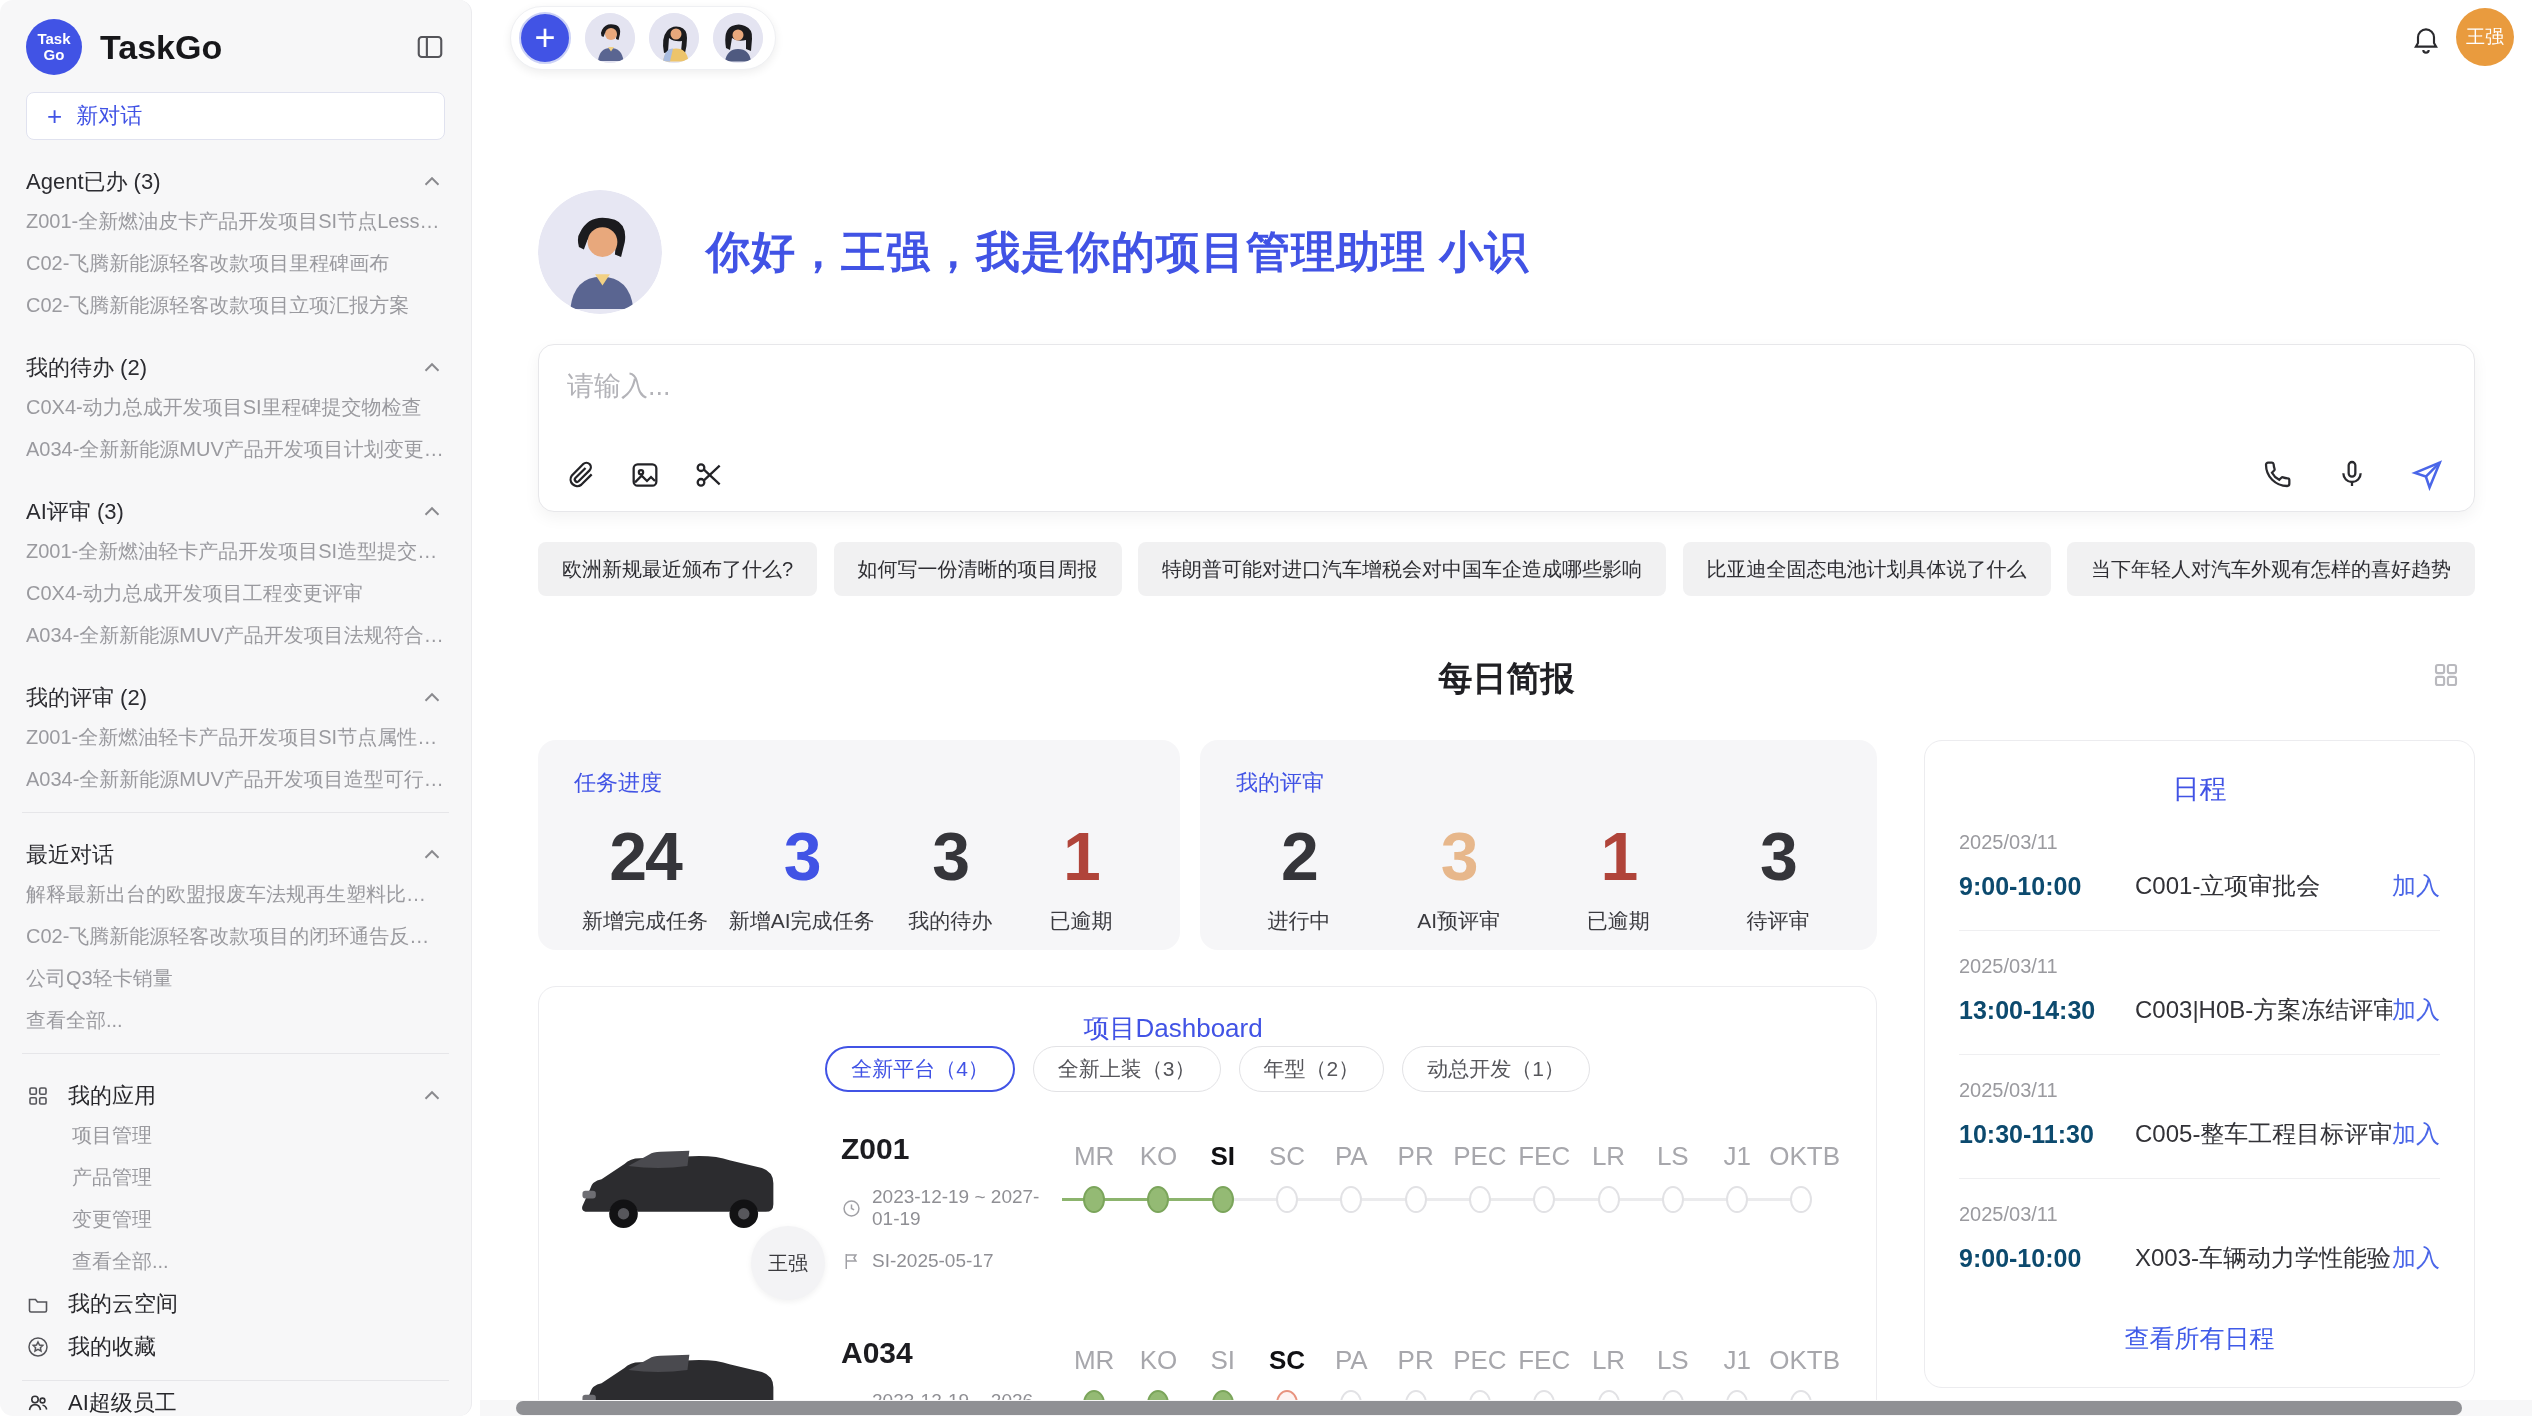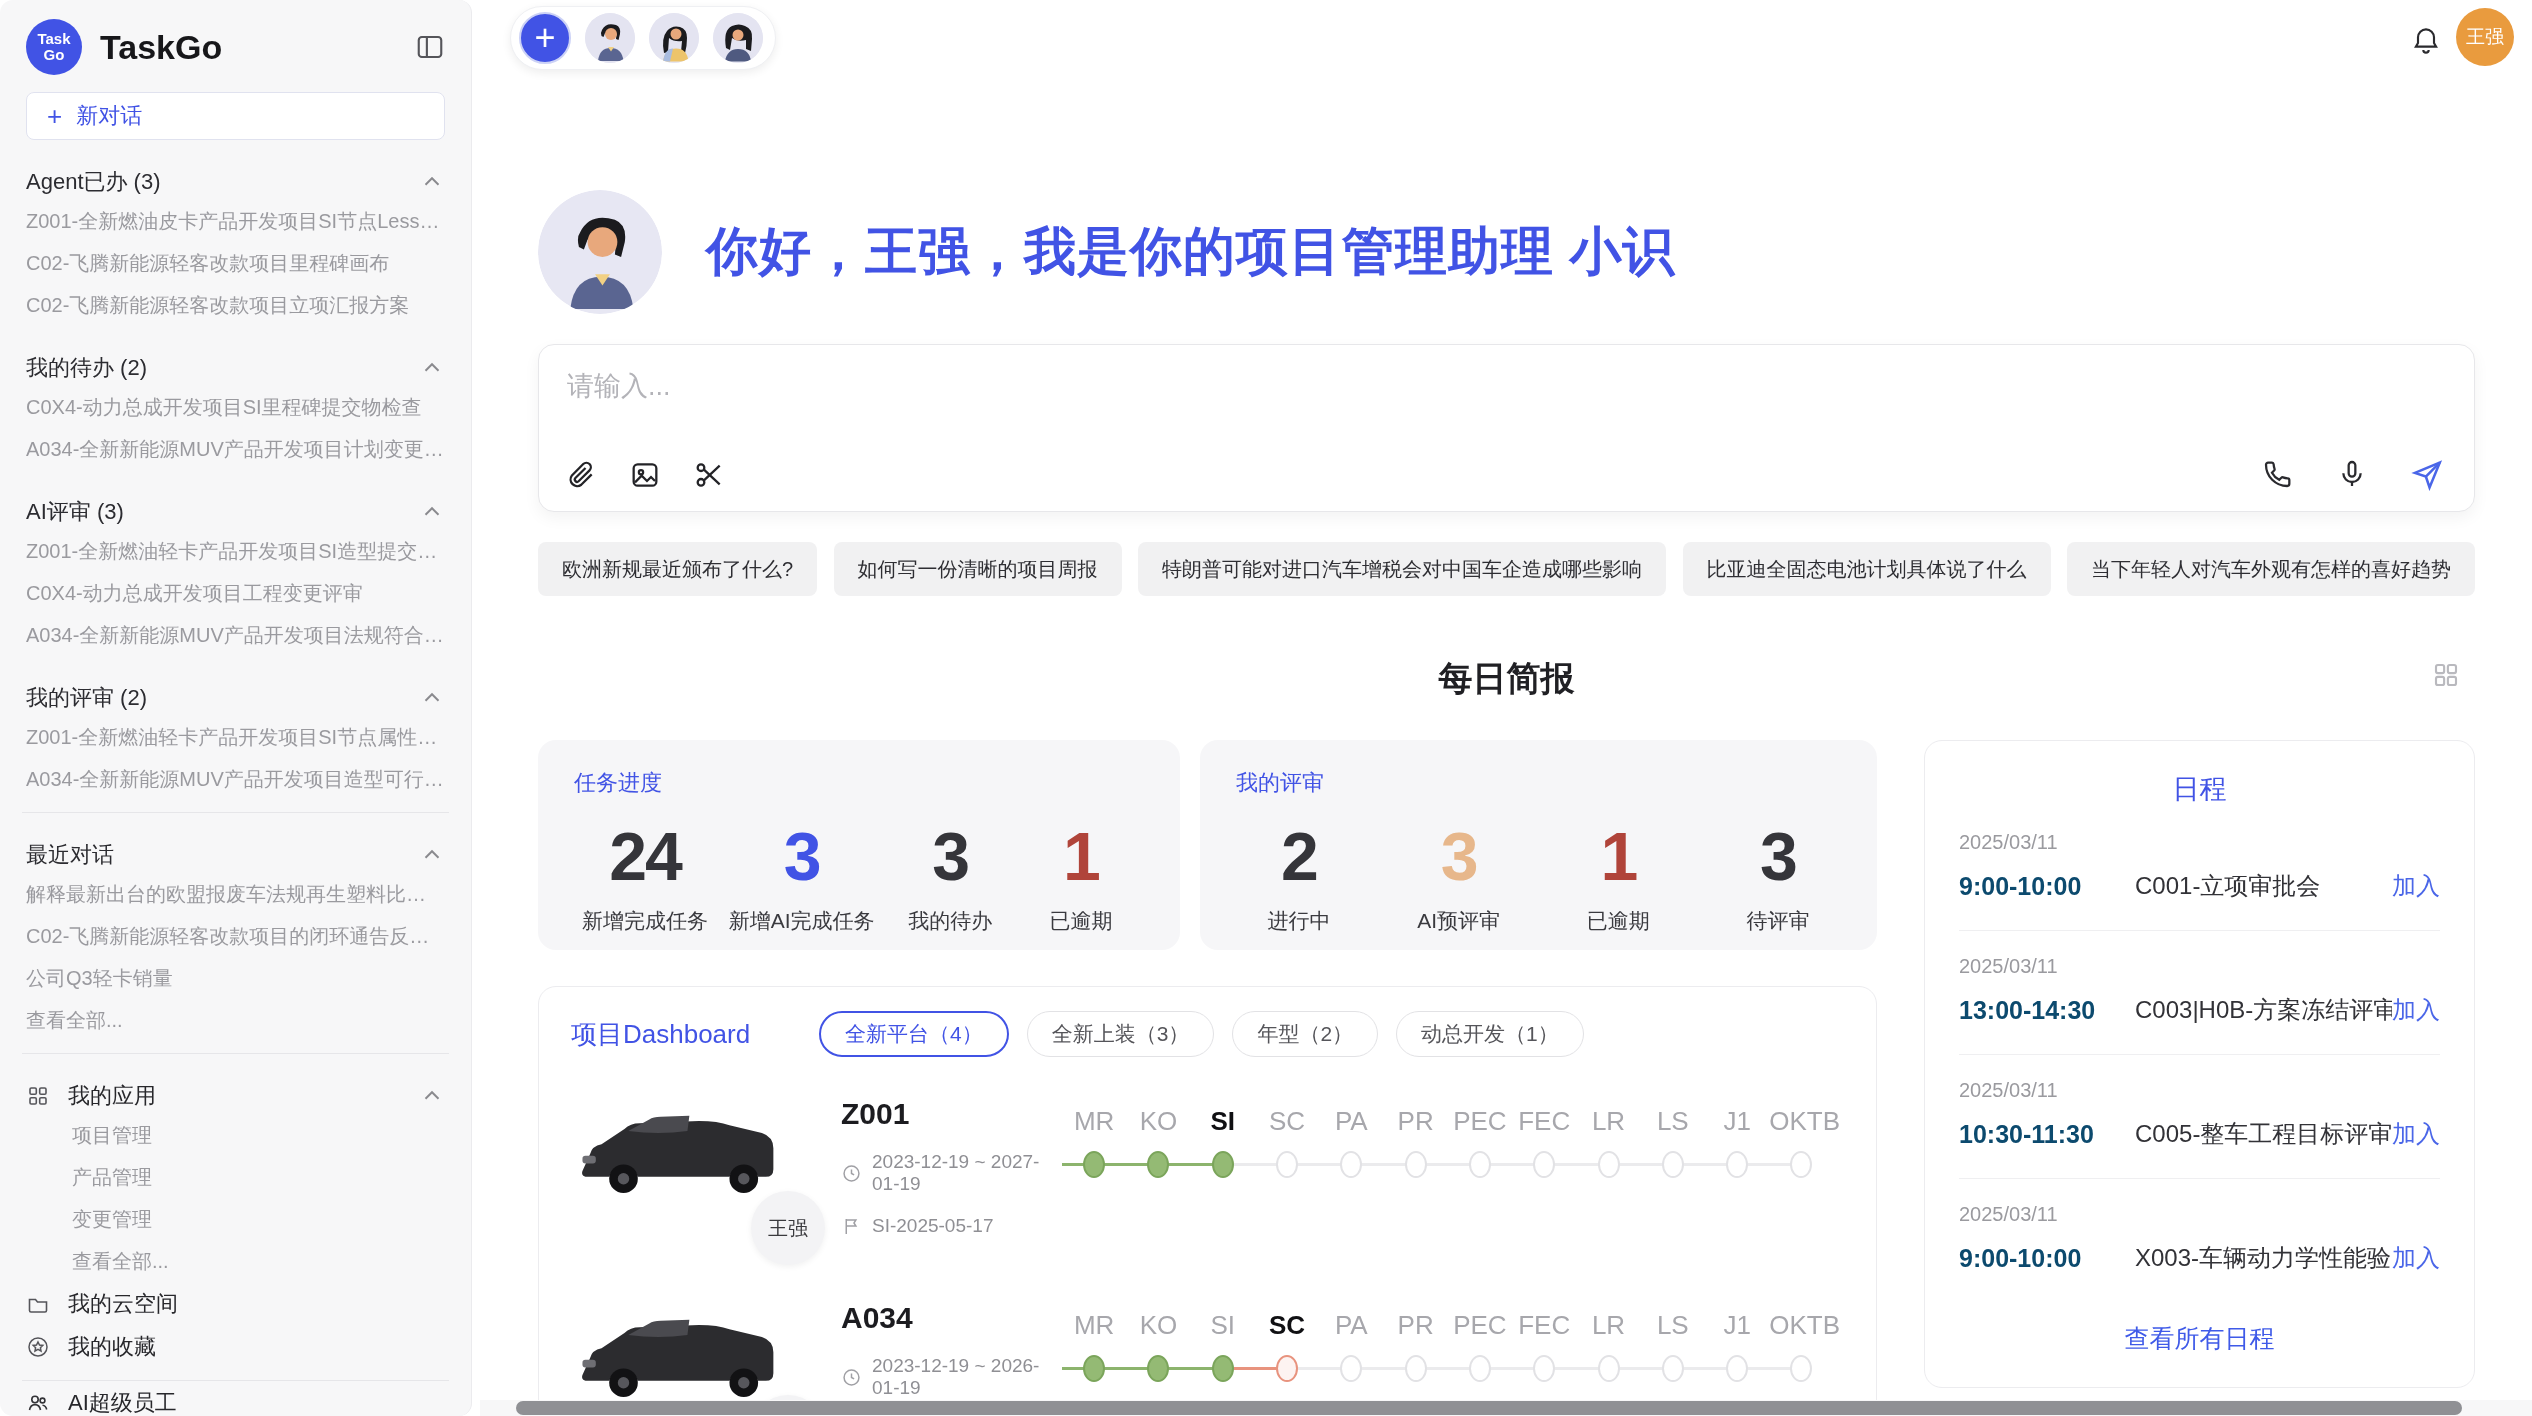--- a/index.html
+++ b/index.html
@@ -38,21 +38,21 @@
     font-size:36px; font-weight:300; cursor:pointer; }
   .avatar { width:50px; height:50px; border-radius:50%; background:#e4e4f1; overflow:hidden; cursor:pointer; flex:none; }
   .bell { position:absolute; right:90px; top:24px; color:#2a2a2e; cursor:pointer; }
   .user-avatar { position:absolute; right:18px; top:8px; width:58px; height:58px; border-radius:50%;
     background:#e99b3e; color:#fff; display:flex; align-items:center; justify-content:center;
     font-size:19px; cursor:pointer; }
 
   .content { position:absolute; left:66px; top:0; width:1937px; }
   .greet-row { margin-top:190px; display:flex; align-items:center; gap:44px; }
   .greet-avatar { width:124px; height:124px; border-radius:50%; overflow:hidden; flex:none; }
-  .greeting { font-size:52px; font-weight:700; color:#4153e5; letter-spacing:1px; }
+  .greeting { font-size:44px; font-weight:700; color:#4153e5; letter-spacing:1px; }
 
   .input-card { margin-top:30px; height:168px; border:1px solid #e7e7ea; border-radius:16px;
     box-shadow:0 6px 16px rgba(0,0,0,.05); padding:26px 28px; position:relative; background:#fff; }
   .query { border:none; outline:none; font-size:27px; color:#333; width:70%; background:transparent; }
   .query::placeholder { color:#b3b3b8; }
   .in-icons-l { position:absolute; left:26px; bottom:20px; display:flex; gap:32px; color:#232327; }
   .in-icons-r { position:absolute; right:30px; bottom:20px; display:flex; gap:42px; align-items:center; color:#2a2a2e; }
   .send { color:#4a66e8; }
 
   .chips { display:flex; margin-top:30px; justify-content:space-between; }
@@ -71,21 +71,21 @@
   .stat-card { height:210px; background:#f6f6f8; border-radius:18px; padding:28px 36px; }
   .stat-card.c1 { width:642px; } .stat-card.c2 { width:677px; }
   .stat-title { color:#4153e5; font-size:22px; }
   .stat-cols { display:flex; justify-content:space-between; margin-top:19px; padding:0 8px; }
   .stat { text-align:center; min-width:110px; }
   .stat-num { font-size:68px; font-weight:600; letter-spacing:-2px; }
   .stat-label { font-size:21px; color:#3a3a3f; margin-top:12px; }
 
   .dash-card { margin-top:36px; background:#fff; border:1px solid #ececef; border-radius:18px;
     padding:24px 32px; height:520px; overflow:hidden; }
-  .dash-head { display:flex; align-items:center; }
+  .dash-head { display:flex; align-items:center;flex-direction:column; }
   .dash-title { color:#4153e5; font-size:26px; width:248px; }
   .tabs { display:flex; gap:18px; }
   .tab { height:46px; border-radius:23px; padding:0 24px; font-size:21px; display:flex;
     align-items:center; border:1px solid #e2e2e5; color:#55555a; background:#fff; cursor:pointer; }
   .tab.active { border:2px solid #4153e5; color:#4153e5; }
 
   .proj-row { display:flex; margin-top:36px; height:168px; }
   .proj-media { width:240px; position:relative; flex:none; }
   .owner-badge { position:absolute; right:-14px; bottom:-4px; width:74px; height:74px;
     background:#f3f3f5; border-radius:50%; display:flex; align-items:center; justify-content:center;

